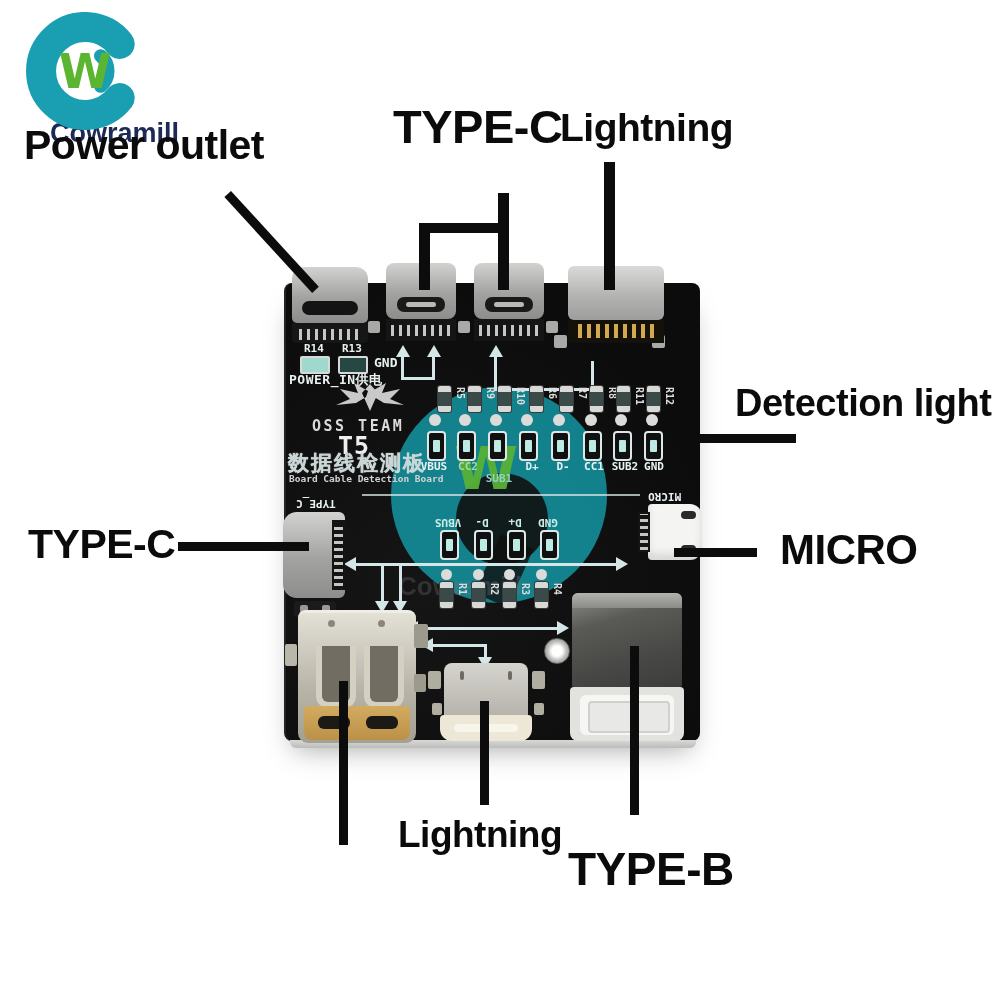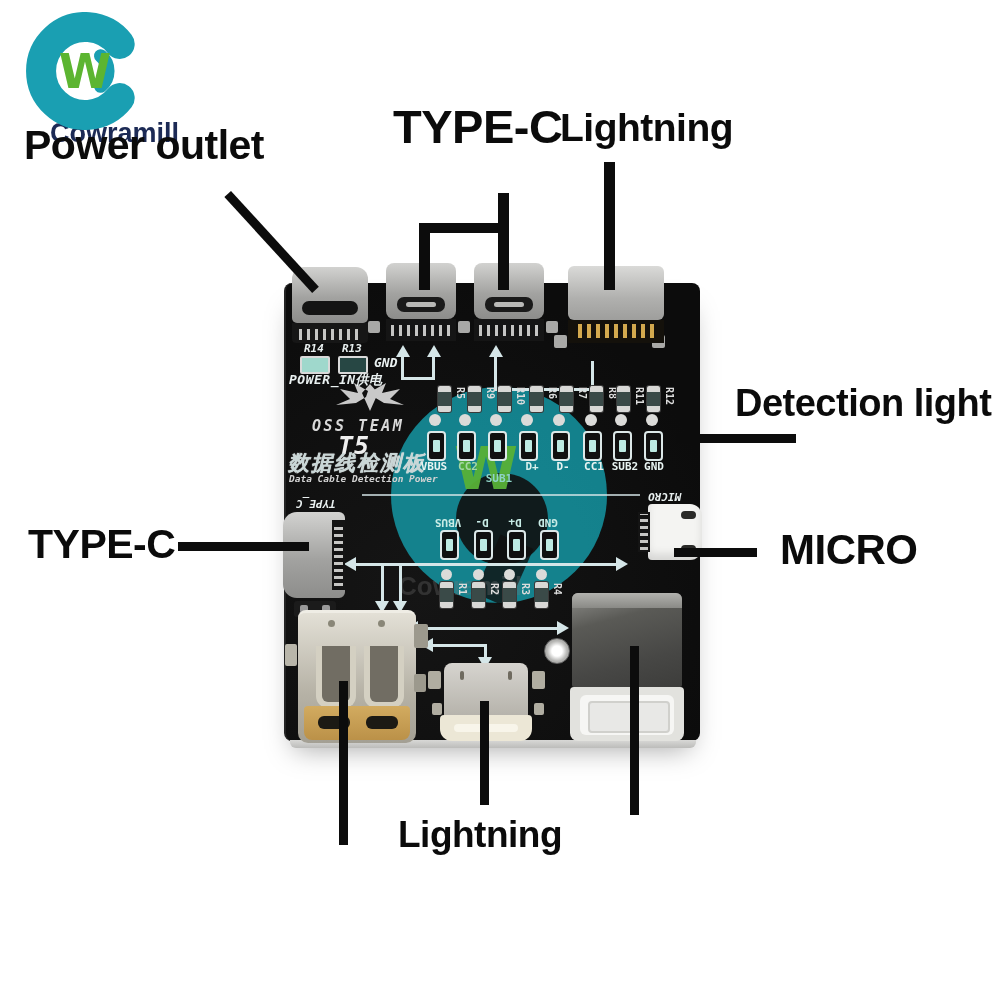--- a/index.html
+++ b/index.html
@@ -8,21 +8,21 @@
   .ann{position:absolute;font-weight:bold;color:#0b0b0b;letter-spacing:-0.5px;z-index:40;white-space:nowrap;}
   .cline{position:absolute;background:#0c0c0c;z-index:30;}
   
   #board{position:absolute;left:284px;top:283px;width:414px;height:458px;z-index:10;
     background:radial-gradient(circle at 32% 68%, #151515, #0c0c0c 75%);
     border-radius:8px;border-left:2px solid #242424;
     box-shadow:0 18px 26px -10px rgba(0,0,0,.35);}
   #board::after{content:"";position:absolute;left:4px;right:4px;bottom:-7px;height:8px;
     background:linear-gradient(#d8d8d6,#bcbcba);border-radius:0 0 6px 6px;}
   .metal{background:linear-gradient(180deg,#d2d2d0,#a2a2a0 55%,#8d8d8b);}
-  .silk{position:absolute;color:#e9f0f0;font-family:"DejaVu Sans Mono","Liberation Mono",monospace;font-weight:bold;white-space:nowrap;z-index:5;font-style:italic;}
+  .silk{position:absolute;color:#e9f0f0;font-family:"DejaVu Sans Mono","Liberation Mono",monospace;font-weight:bold;white-space:nowrap;z-index:5;}
   .pad{position:absolute;background:#a9a9a7;border-radius:2px;z-index:3;}
   .via{position:absolute;width:12px;height:12px;border-radius:50%;background:#dbdbd9;z-index:4;}
   .led{position:absolute;width:15px;height:26px;border:2px solid #dce8e8;border-radius:4px;background:#101010;display:flex;align-items:center;justify-content:center;z-index:4;}
   .led::after{content:"";width:7px;height:12px;background:#bdeae2;border-radius:1px;}
   .res{position:absolute;width:13px;height:26px;background:linear-gradient(180deg,#d8d8d6 0 6px,#3a4a48 6px 20px,#d8d8d6 20px);border-radius:2px;box-shadow:0 0 0 1px #3a3a3a;z-index:4;}
   .rlab{position:absolute;color:#dcdcdc;font-family:"DejaVu Sans Mono",monospace;font-weight:bold;font-size:10px;transform:rotate(90deg);transform-origin:0 0;z-index:4;white-space:nowrap;}
   .pl{position:absolute;background:#d5e6e8;z-index:3;}
   .tri{position:absolute;width:0;height:0;z-index:3;}
   .tri-up{border-left:7px solid transparent;border-right:7px solid transparent;border-bottom:12px solid #d5e6e8;}
   .tri-down{border-left:7px solid transparent;border-right:7px solid transparent;border-top:12px solid #d5e6e8;}
@@ -45,20 +45,21 @@
   </svg>
   <div style="position:absolute;left:50px;top:118px;font-size:27px;font-weight:bold;color:#1c2a55;z-index:1;">Cowramill</div>
 
   <div class="ann" style="left:24px;top:122px;font-size:41px;text-align:right;">Power outlet</div>
   <div class="ann" style="left:393px;top:99px;font-size:47px;">TYPE-C</div>
   <div class="ann" style="left:560px;top:106px;font-size:39px;">Lightning</div>
   <div class="ann" style="left:735px;top:382px;font-size:38px;">Detection light</div>
   <div class="ann" style="left:28px;top:521px;font-size:41px;">TYPE-C</div>
   <div class="ann" style="left:780px;top:526px;font-size:42px;">MICRO</div>
   <div class="ann" style="left:398px;top:814px;font-size:37px;">Lightning</div>
+  <div class="ann" style="left:568px;top:842px;font-size:46px;">TYPE-B</div>
 
   <div class="cline" style="left:231px;top:191px;width:130px;height:9px;transform:rotate(47.5deg);transform-origin:0 0;"></div>
   <div class="cline" style="left:498px;top:193px;width:11px;height:97px;"></div>
   <div class="cline" style="left:419px;top:223px;width:90px;height:10px;"></div>
   <div class="cline" style="left:419px;top:223px;width:11px;height:67px;"></div>
   <div class="cline" style="left:604px;top:162px;width:11px;height:128px;"></div>
   <div class="cline" style="left:676px;top:434px;width:120px;height:9px;"></div>
   <div class="cline" style="left:178px;top:542px;width:131px;height:9px;"></div>
   <div class="cline" style="left:674px;top:548px;width:83px;height:9px;"></div>
   <div class="cline" style="left:339px;top:681px;width:9px;height:164px;"></div>
@@ -120,21 +121,21 @@
     <div class="pl" style="left:208px;top:74px;width:3px;height:34px;"></div>
     <div class="pl" style="left:208px;top:105px;width:100px;height:3px;"></div>
     <div class="pl" style="left:305px;top:78px;width:3px;height:30px;"></div>
 
     <svg style="position:absolute;left:36px;top:98px;z-index:4;" width="96" height="36" viewBox="0 0 96 36">
       <path d="M48 3 L56 12 L48 30 L40 12 Z M50 10 L64 2 L60 12 L78 8 L68 18 L82 24 L62 22 L52 16 Z M46 10 L32 2 L36 12 L18 8 L28 18 L14 24 L34 22 L44 16 Z" fill="#c9c9c9"></path>
     </svg>
     <span class="silk" style="left:26px;top:134px;font-size:15px;letter-spacing:2.5px;color:#d9d9d9;text-align:center;">OSS TEAM</span>
     <span class="silk" style="left:52px;top:148px;font-size:25px;letter-spacing:1px;color:#eeeeee;">T5</span>
     <span class="silk" style="left:2px;top:166px;font-size:21px;letter-spacing:2px;color:#c9d6d6;text-shadow:0 0 1px #ffffff;">数据线检测板</span>
-    <span class="silk" style="left:3px;top:190px;font-size:9.5px;color:#d2d2d2;">Data Cable Detection Power</span>
+    <span class="silk" style="left:3px;top:190px;font-size:9.5px;color:#d2d2d2;">Board Cable Detection Board</span>
 
     <div class="res" style="left:152px;top:103px;"></div>
       <span class="rlab" style="left:180px;top:104px;">R5</span>
     <div class="res" style="left:182px;top:103px;"></div>
       <span class="rlab" style="left:210px;top:104px;">R9</span>
     <div class="res" style="left:212px;top:103px;"></div>
       <span class="rlab" style="left:240px;top:104px;">R10</span>
     <div class="res" style="left:244px;top:103px;"></div>
       <span class="rlab" style="left:272px;top:104px;">R6</span>
     <div class="res" style="left:274px;top:103px;"></div>

